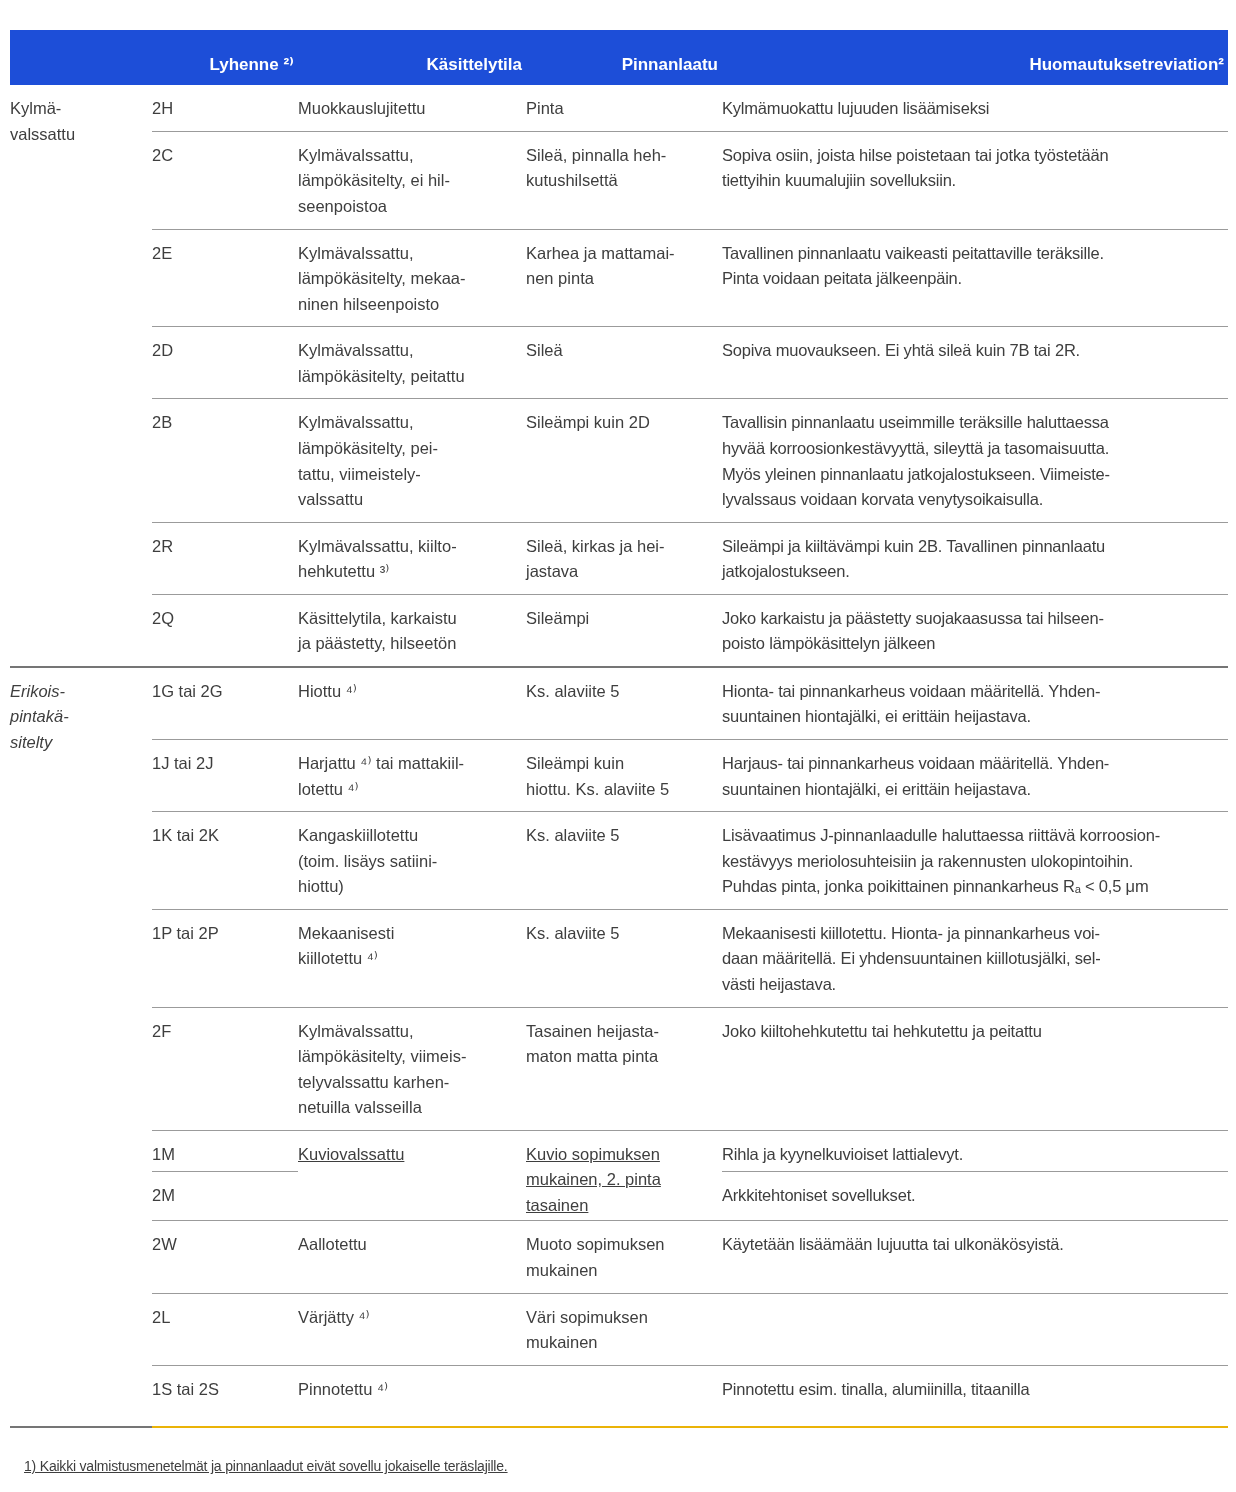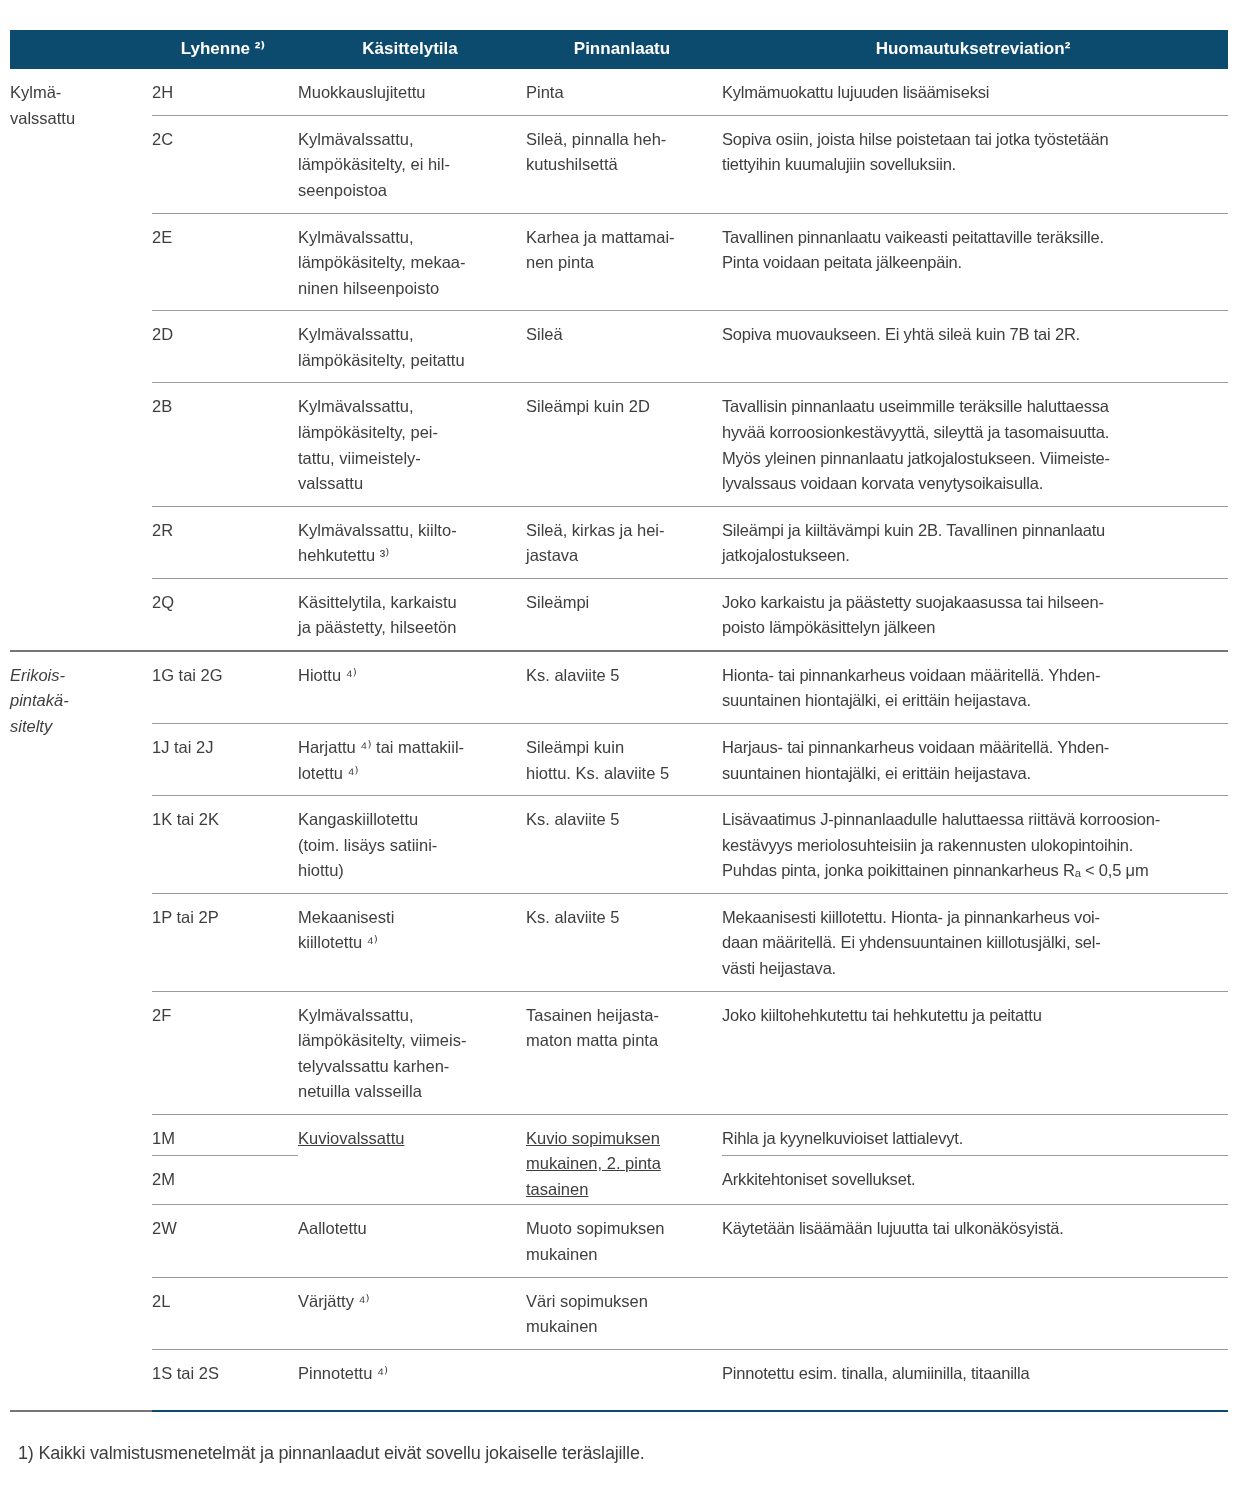--- a/index.html
+++ b/index.html
@@ -21,53 +21,54 @@
     font-size: 16.5px;
     line-height: 1.55;
   }
   col.c-label  { width: 142px; }
   col.c-code   { width: 146px; }
   col.c-treat  { width: 228px; }
   col.c-surf   { width: 196px; }
   col.c-rem    { width: 506px; }
 
   thead th {
-    background: #0c4a6e;
+    background: #1d4ed8;
     color: #ffffff;
     font-weight: bold;
     font-size: 17px;
-    text-align: center;
-    padding: 6px 4px 7px 0;
+    text-align: right;
+    padding: 22px 4px 7px 0;
     white-space: nowrap;
     overflow: hidden;
   }
   tbody td {
     vertical-align: top;
     padding: 11px 14px 9px 0;
     white-space: pre-line;
     border-top: 1px solid #9b9b9b;
   }
   td.glabel {
     border-top: none;
     padding-right: 6px;
   }
   tr.first td { border-top: none; }
   tr.gstart td { border-top: 2px solid #757575; }
-  tr.gend td { border-bottom: 2px solid #0c4a6e; padding-bottom: 24px; }
+  tr.gend td { border-bottom: 2px solid #eab308; padding-bottom: 24px; }
   td.gbottom { border-bottom: 2px solid #757575; font-style: italic; }
   td.rem { padding-right: 2px; letter-spacing: -0.2px; }
   tr.tightrow td { padding-bottom: 2px; }
   td.span2 { padding-bottom: 2px; text-decoration: underline; }
 
   .footnotes {
     margin-top: 28px;
-    margin-left: 8px;
-    font-size: 18px;
+    margin-left: 14px;
+    font-size: 14px;
     line-height: 1.55;
     letter-spacing: -0.2px;
+    text-decoration: underline;
   }
   .footnotes p {
     margin: 0 0 7px 0;
     white-space: pre-line;
   }
 </style>
 </head>
 <body>
 
 <div class="page">

